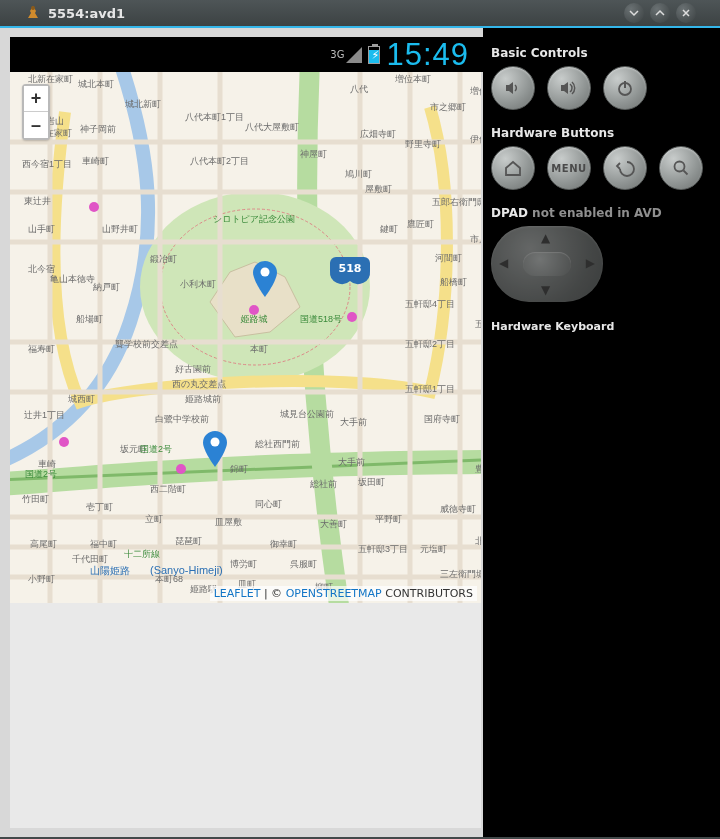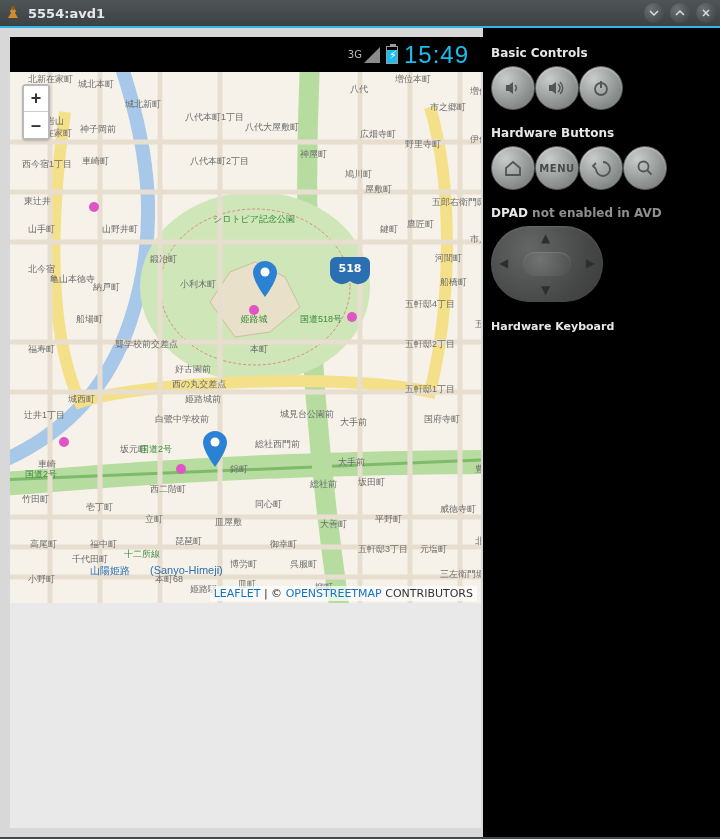--- a/index.html
+++ b/index.html
@@ -8,21 +8,21 @@
     background: #42494a;
     font-family: "DejaVu Sans", "Segoe UI", Arial, sans-serif;
     font-size: 12px;
     color: #ccc;
     overflow: hidden;
   }
   .titlebar {
     height: 28px;
     background: linear-gradient(#4e5557,#3c4243);
     display: flex; align-items: center;
-    padding: 0 4px;
+    padding: 0 24px;
     color: #e6e6e6;
     border-bottom: 2px solid #34b6ea;
   }
   .titlebar .icon-slot { width: 18px; height: 18px; display: flex; align-items: center; justify-content: center; margin-right: 6px;}
   .titlebar .title { font-weight: bold; flex: 1; font-size: 13px;}
   .tb-btn { width: 20px; height: 20px; border-radius: 10px; background: radial-gradient(circle at 35% 30%,#6a7173,#3a4041); margin-left: 6px; display:flex;align-items:center;justify-content:center; color:#e0e0e0; cursor:pointer;}
   .workarea { display: flex; height: 809px; }
   .device {
     width: 483px; height: 809px;
     background: #d8d8d8;
@@ -48,21 +48,21 @@
     content:"";position:absolute;left:-16px;bottom:-16px;
     width:0;height:0;border-left:16px solid transparent;border-bottom:16px solid transparent;
     border-bottom-color:transparent;
   }
   .device .statusbar .batt {
     width:12px;height:18px; border:1px solid #9e9e9e; position:relative; margin-right:6px;
     background:linear-gradient(to top,#1bbcee 0%,#1bbcee 80%,transparent 80%);
   }
   .device .statusbar .batt::before{content:"";position:absolute;top:-3px;left:3px;width:6px;height:2px;background:#9e9e9e;}
   .device .statusbar .batt .bolt{position:absolute;left:2px;top:2px;color:#fff;font-size:11px;}
-  .device .statusbar .clock { color:#1bbcee; font-size:24px; font-weight:400; letter-spacing:1px; font-family:sans-serif;}
+  .device .statusbar .clock { color:#1bbcee; font-size:31px; font-weight:400; letter-spacing:1px; font-family:sans-serif;}
   .device .apparea {
     position:absolute; left:10px; top:44px; width:471px; height:756px;
     background:#e9e9e9;
   }
   .device .mapholder{
     position:absolute; left:0; top:0; width:471px; height:531px;
     background:#f2eee7;
     overflow:hidden;
   }
   .map-svg { position:absolute; inset:0; width:100%; height:100%; }
@@ -88,21 +88,21 @@
   .attribution a{color:#1275c6; text-decoration:none;}
   .sidepanel {
     flex:1; background:#000000;
     padding: 14px 10px 0 8px;
     position:relative;
   }
   .sidepanel h4{
     color:#e7e7e7; font-size:12px; font-weight:bold; margin:4px 0 6px;
   }
   .sidepanel h4 .dim{color:#8f8f8f; font-weight:bold;text-align:center;}
-  .button-row{display:flex; margin-bottom:16px;}
+  .button-row{display:flex; gap:12px; margin-bottom:16px;}
   .rbtn{
     width:44px;height:44px;border-radius:22px;
     background:radial-gradient(circle at 32% 28%,#c8cccb,#8f9493 60%,#6c706f);
     border:1px solid #5a5e5d;
     box-shadow:inset 0 1px 2px rgba(255,255,255,.4), 0 1px 2px rgba(0,0,0,.4);
     display:flex;align-items:center;justify-content:center;
     color:#4a4a4a; cursor:pointer;
   }
   .rbtn.menu{font-size:10px;font-weight:bold;letter-spacing:.5px;}
   .dpad{

